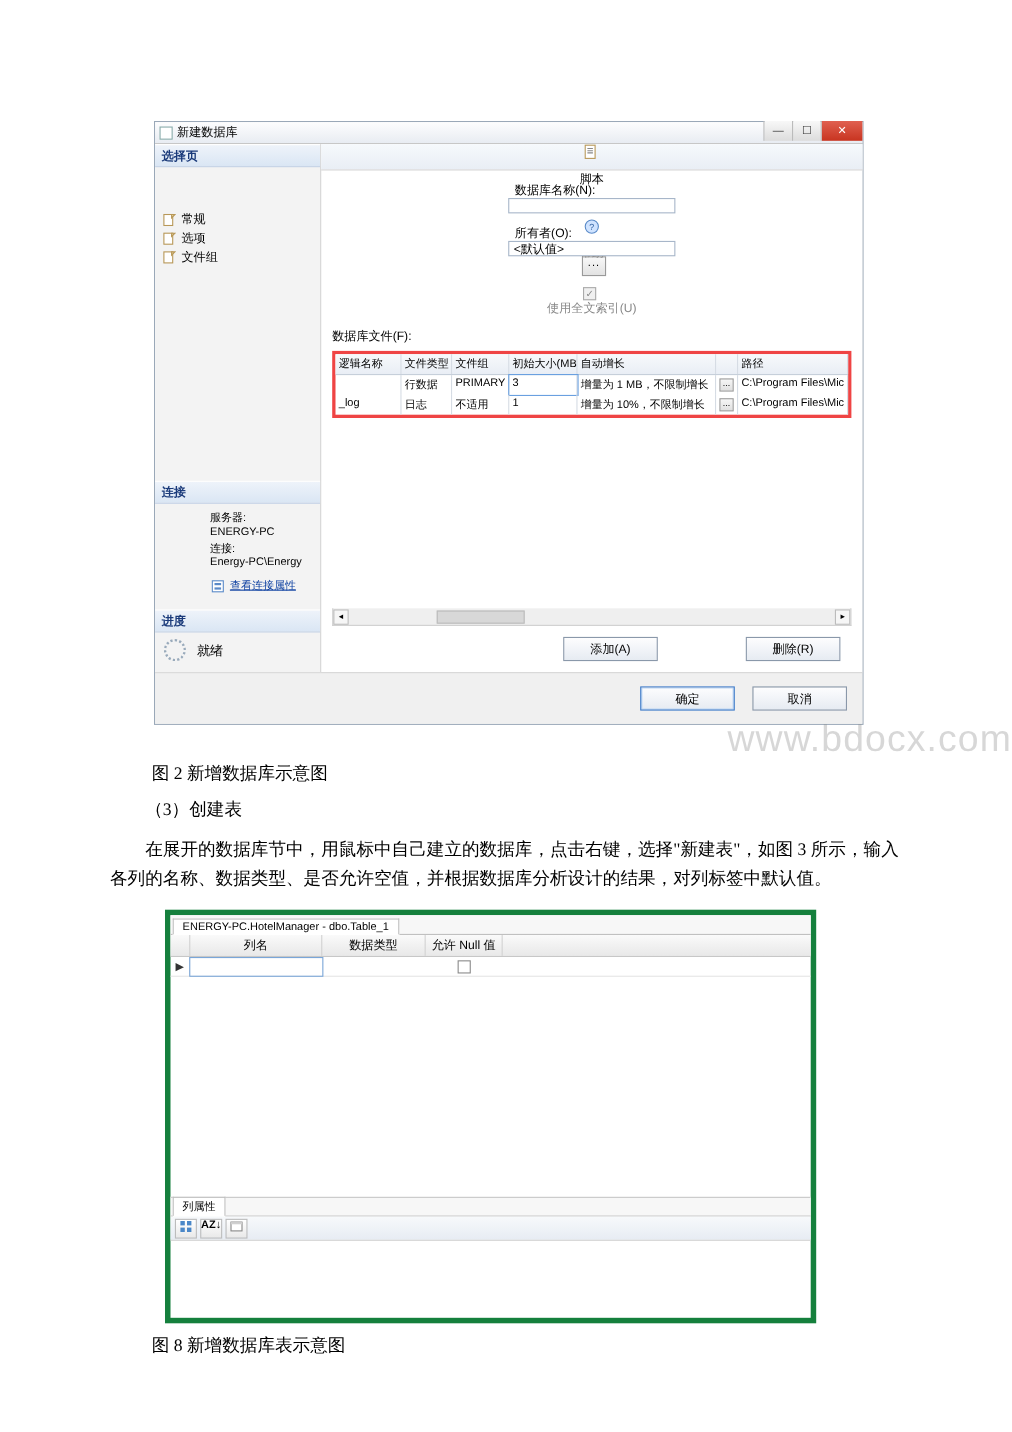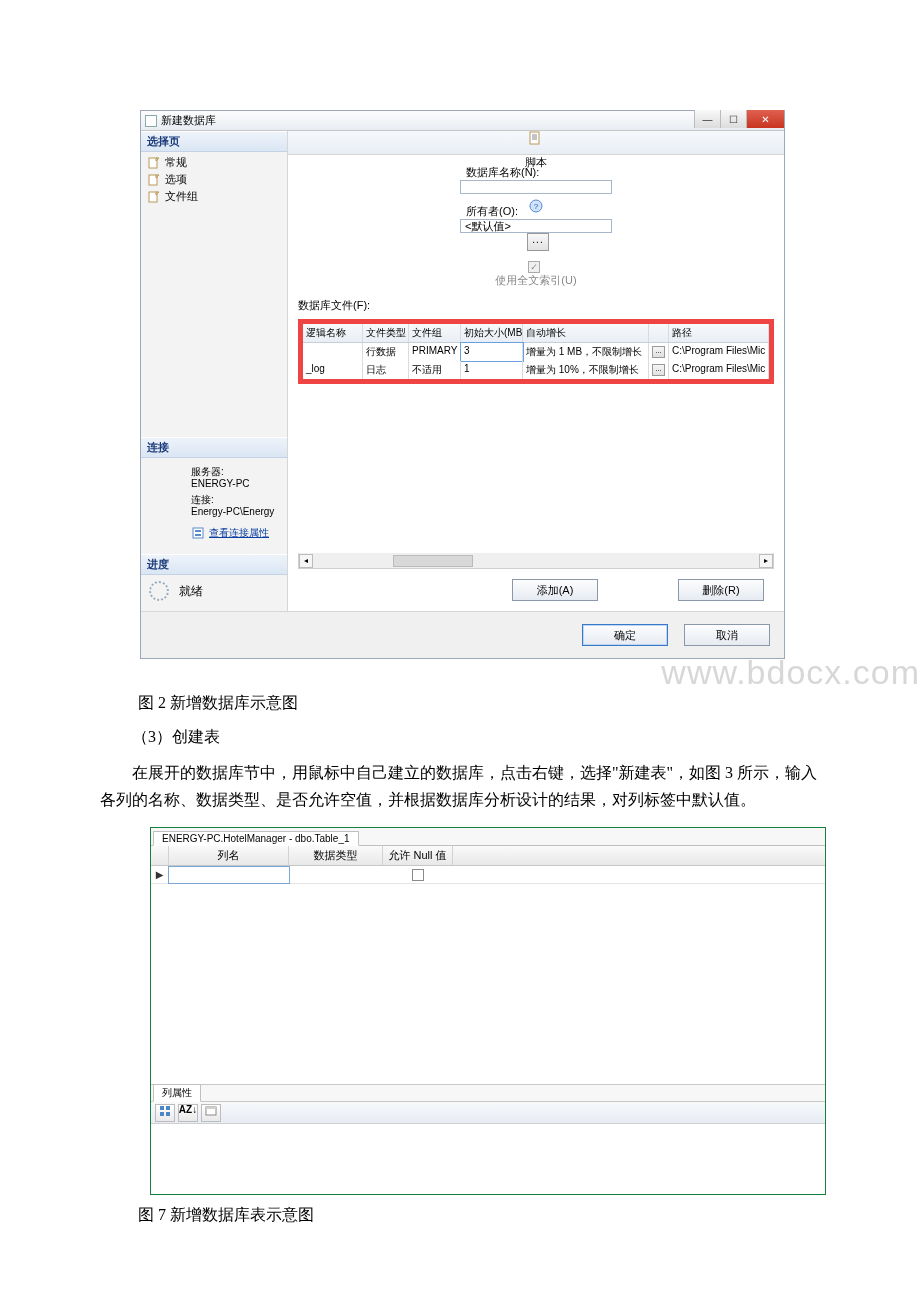--- a/index.html
+++ b/index.html
@@ -11,21 +11,21 @@
   .titlebar { height: 20px; background: linear-gradient(#fdfdfe,#e8ecf2); border-bottom: 1px solid #c7c7c7; display: flex; align-items: center; padding-left: 4px; }
   .titlebar .winicon { width: 12px; height: 12px; border: 1px solid #8aa; background: #fff; margin-right: 4px; }
   .titlebar .ttl { font-size: 11px; }
   .winbtns { position: absolute; right: 0; top: -1px; display: flex; }
   .winbtn { width: 26px; height: 18px; border-left: 1px solid #bbb; background: linear-gradient(#f8f8f8,#dcdcdc); display: flex; align-items: center; justify-content: center; font-size: 10px; color: #333; }
   .winbtn.close { background: linear-gradient(#e06050,#c83420); color: #fff; width: 38px; }
 
   .dlg-body { display: flex; height: 480px; background: #fff; }
   .leftpane { width: 168px; background: #f3f3f3; border-right: 1px solid #d6d6d6; display: flex; flex-direction: column; }
   .lp-sec-hd { background: linear-gradient(#eef3fa,#dae6f4); color: #1a3a7a; font-size: 11px; font-weight: bold; padding: 2px 6px; border-top: 1px solid #fff; border-bottom: 1px solid #c4d2e6; }
-  .lp-items { padding: 2px 0 8px 0; }
+  .lp-items { padding: 2px 0 8px 0; margin-top: 37px; }
   .lp-item { display: flex; align-items: center; padding: 1px 6px; font-size: 11px; }
   .lp-icon { width: 14px; height: 14px; margin-right: 4px; display: inline-flex; align-items: center; justify-content: center; }
   .lp-icon svg { width: 12px; height: 12px; }
   .lp-link { color: #0a3ea0; text-decoration: underline; }
 
   .conn-block { padding: 4px 6px; font-size: 10px; line-height: 1.2; margin-left: 44px; }
   .conn-label { margin-top: 4px; }
   .lp-spacer { flex: 1; }
 
   .prog-row { display: flex; align-items: center; padding: 6px 8px 10px 8px; }
@@ -39,21 +39,21 @@
   .mp-form { padding: 10px 10px 4px 10px; font-size: 11px; }
   .form-row { display: flex; align-items: center; margin-bottom: 10px; flex-direction: column; }
   .form-row label { width: 140px; }
   .txtbox { flex: 1; height: 18px; border: 1px solid #a7b6c9; background: #fff; padding: 0 4px; font-size: 11px; }
   .browsebtn { width: 22px; height: 18px; border: 1px solid #999; background: linear-gradient(#f8f8f8,#e2e2e2); margin-left: 4px; font-size: 10px; line-height: 12px; text-align: center; letter-spacing: 1px; }
   .chk-row { display: flex; align-items: center; color: #888; }
   .chkbox { width: 12px; height: 12px; border: 1px solid #aaa; margin-right: 4px; background: #f0f0f0; display: inline-flex; align-items: center; justify-content: center; font-size: 9px; color: #888; }
 
   .files-label { margin: 6px 0 2px 0; }
   .grid-wrap { flex: 1; padding: 0 10px; display: flex; flex-direction: column; }
-  .grid { border: 5px solid #ef4444; font-size: 10px; }
+  .grid { border: 3px solid #ef4444; font-size: 10px; }
   .grid-row { display: flex; }
   .gh { background: linear-gradient(#f7f9fb,#e9eef5); border-bottom: 1px solid #c6cfda; }
   .gc { border-right: 1px solid #d6dce4; padding: 2px 3px; white-space: nowrap; overflow: hidden; }
   .c0{width:60px}.c1{width:46px}.c2{width:52px}.c3{width:62px}.c4{width:126px}.c5{width:20px;display:flex;align-items:center;justify-content:center}.c6{width:100px}
   .cellbtn { width: 14px; height: 12px; border: 1px solid #999; background: linear-gradient(#f6f6f6,#e0e0e0); font-size: 8px; line-height: 8px; text-align: center; }
   .grid-spacer { flex: 1; }
   .hscroll { height: 16px; border: 1px solid #cfcfcf; border-top: none; background: #efefef; display: flex; align-items: center; }
   .hscroll .arrow { width: 14px; height: 14px; border: 1px solid #bcbcbc; background: #f6f6f6; display: flex; align-items: center; justify-content: center; font-size: 8px; }
   .hscroll .arrow.right { margin-left: auto; }
   .hscroll .thumb { width: 80px; height: 12px; background: #d8d8d8; border: 1px solid #bbb; margin-left: 80px; }
@@ -66,21 +66,21 @@
   
   .wm-row { position: relative; height: 30px; margin-top: -6px; }
   .wm { color: rgba(140,140,140,0.35); font-size: 34px; font-family: Arial, sans-serif; letter-spacing: 1px; text-align: right; width: 100%; }
 
   
   .caption { font-family: SimSun, serif; font-size: 16px; margin: 10px 0 0 138px; }
   .para { font-family: SimSun, serif; font-size: 16px; line-height: 1.65; margin: 10px 100px 0 100px; }
   .indent2 { text-indent: 2em; }
 
   
-  .td-wrap { margin: 14px 150px 0 150px; border: 1px solid #15803d; background: #fff; width: 676px; }
+  .td-wrap { margin: 14px 150px 0 150px; border: 5px solid #15803d; background: #fff; width: 592px; }
   .td-tabrow { height: 18px; display: flex; align-items: flex-end; padding-left: 2px; border-bottom: 1px solid #c0c0c0; background: #f7f7f7; }
   .td-tab { border: 1px solid #c0c0c0; border-bottom: 1px solid #fff; background: #fff; font-size: 10px; padding: 1px 8px; position: relative; top: 1px; }
   .td-grid { font-size: 11px; }
   .td-head { display: flex; background: linear-gradient(#fafafa,#e8e8e8); border-bottom: 1px solid #c7c7c7; }
   .td-head .tc { border-right: 1px solid #d2d2d2; text-align: center; padding: 2px 0; }
   .tc0{width:18px}.tc1{width:120px}.tc2{width:94px}.tc3{width:70px}
   .td-row { display: flex; border-bottom: 1px solid #e5e5e5; height: 18px; align-items: center; }
   .td-row .tc0 { display: flex; align-items: center; justify-content: center; font-size: 10px; color: #333; border-right: 1px solid #e2e2e2; height: 100%; }
   .td-cell-in { width: 120px; height: 16px; border: none; outline: 1px solid #7aa6d8; margin-left: 0; }
   .tc2b{width:94px}
@@ -312,15 +312,15 @@
       <div class="pb-btn">
         <svg width="12" height="12" viewBox="0 0 12 12">
             <rect x="1" y="2" width="10" height="8" fill="#fff" stroke="#888"></rect>
             <rect x="1" y="2" width="10" height="2" fill="#d0d0d0"></rect>
           </svg>
       </div>
     </div>
     <div class="td-prop-body"></div>
   </div>
 
-  <div class="caption">图 7 新增数据库表示意图</div>
+  <div class="caption">图 8 新增数据库表示意图</div>
 
 </div>
 
 </body></html>

